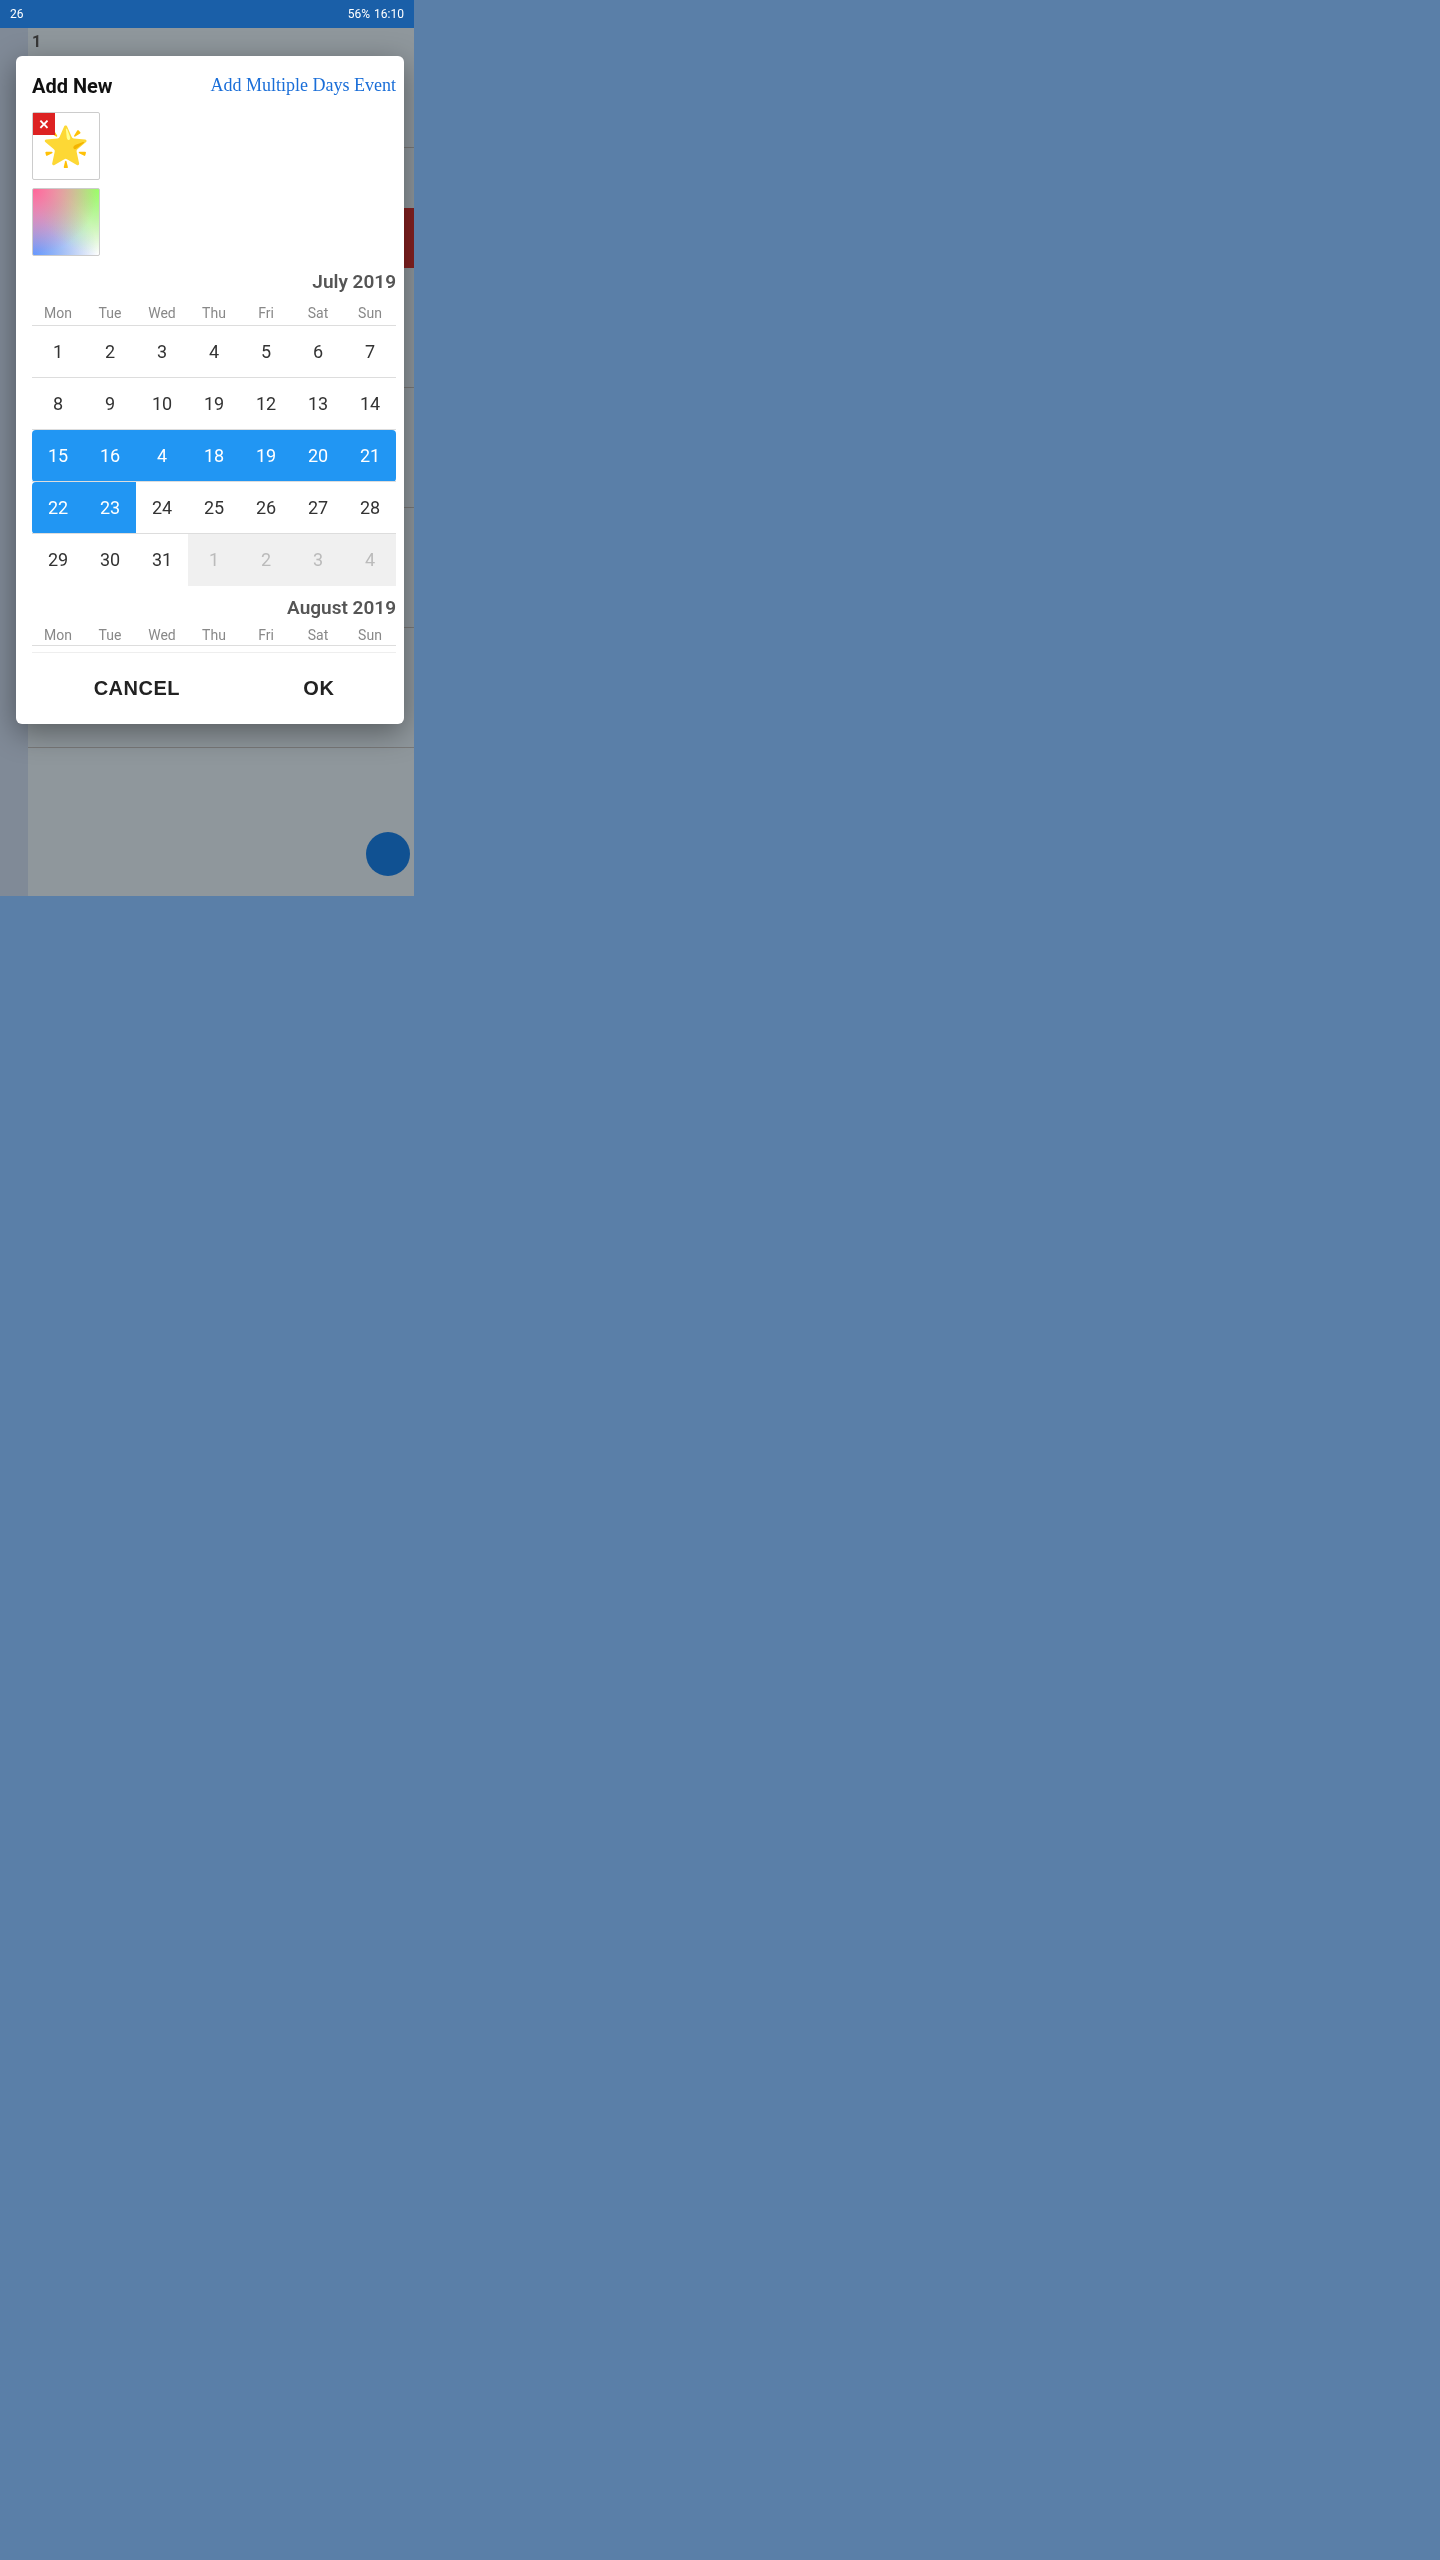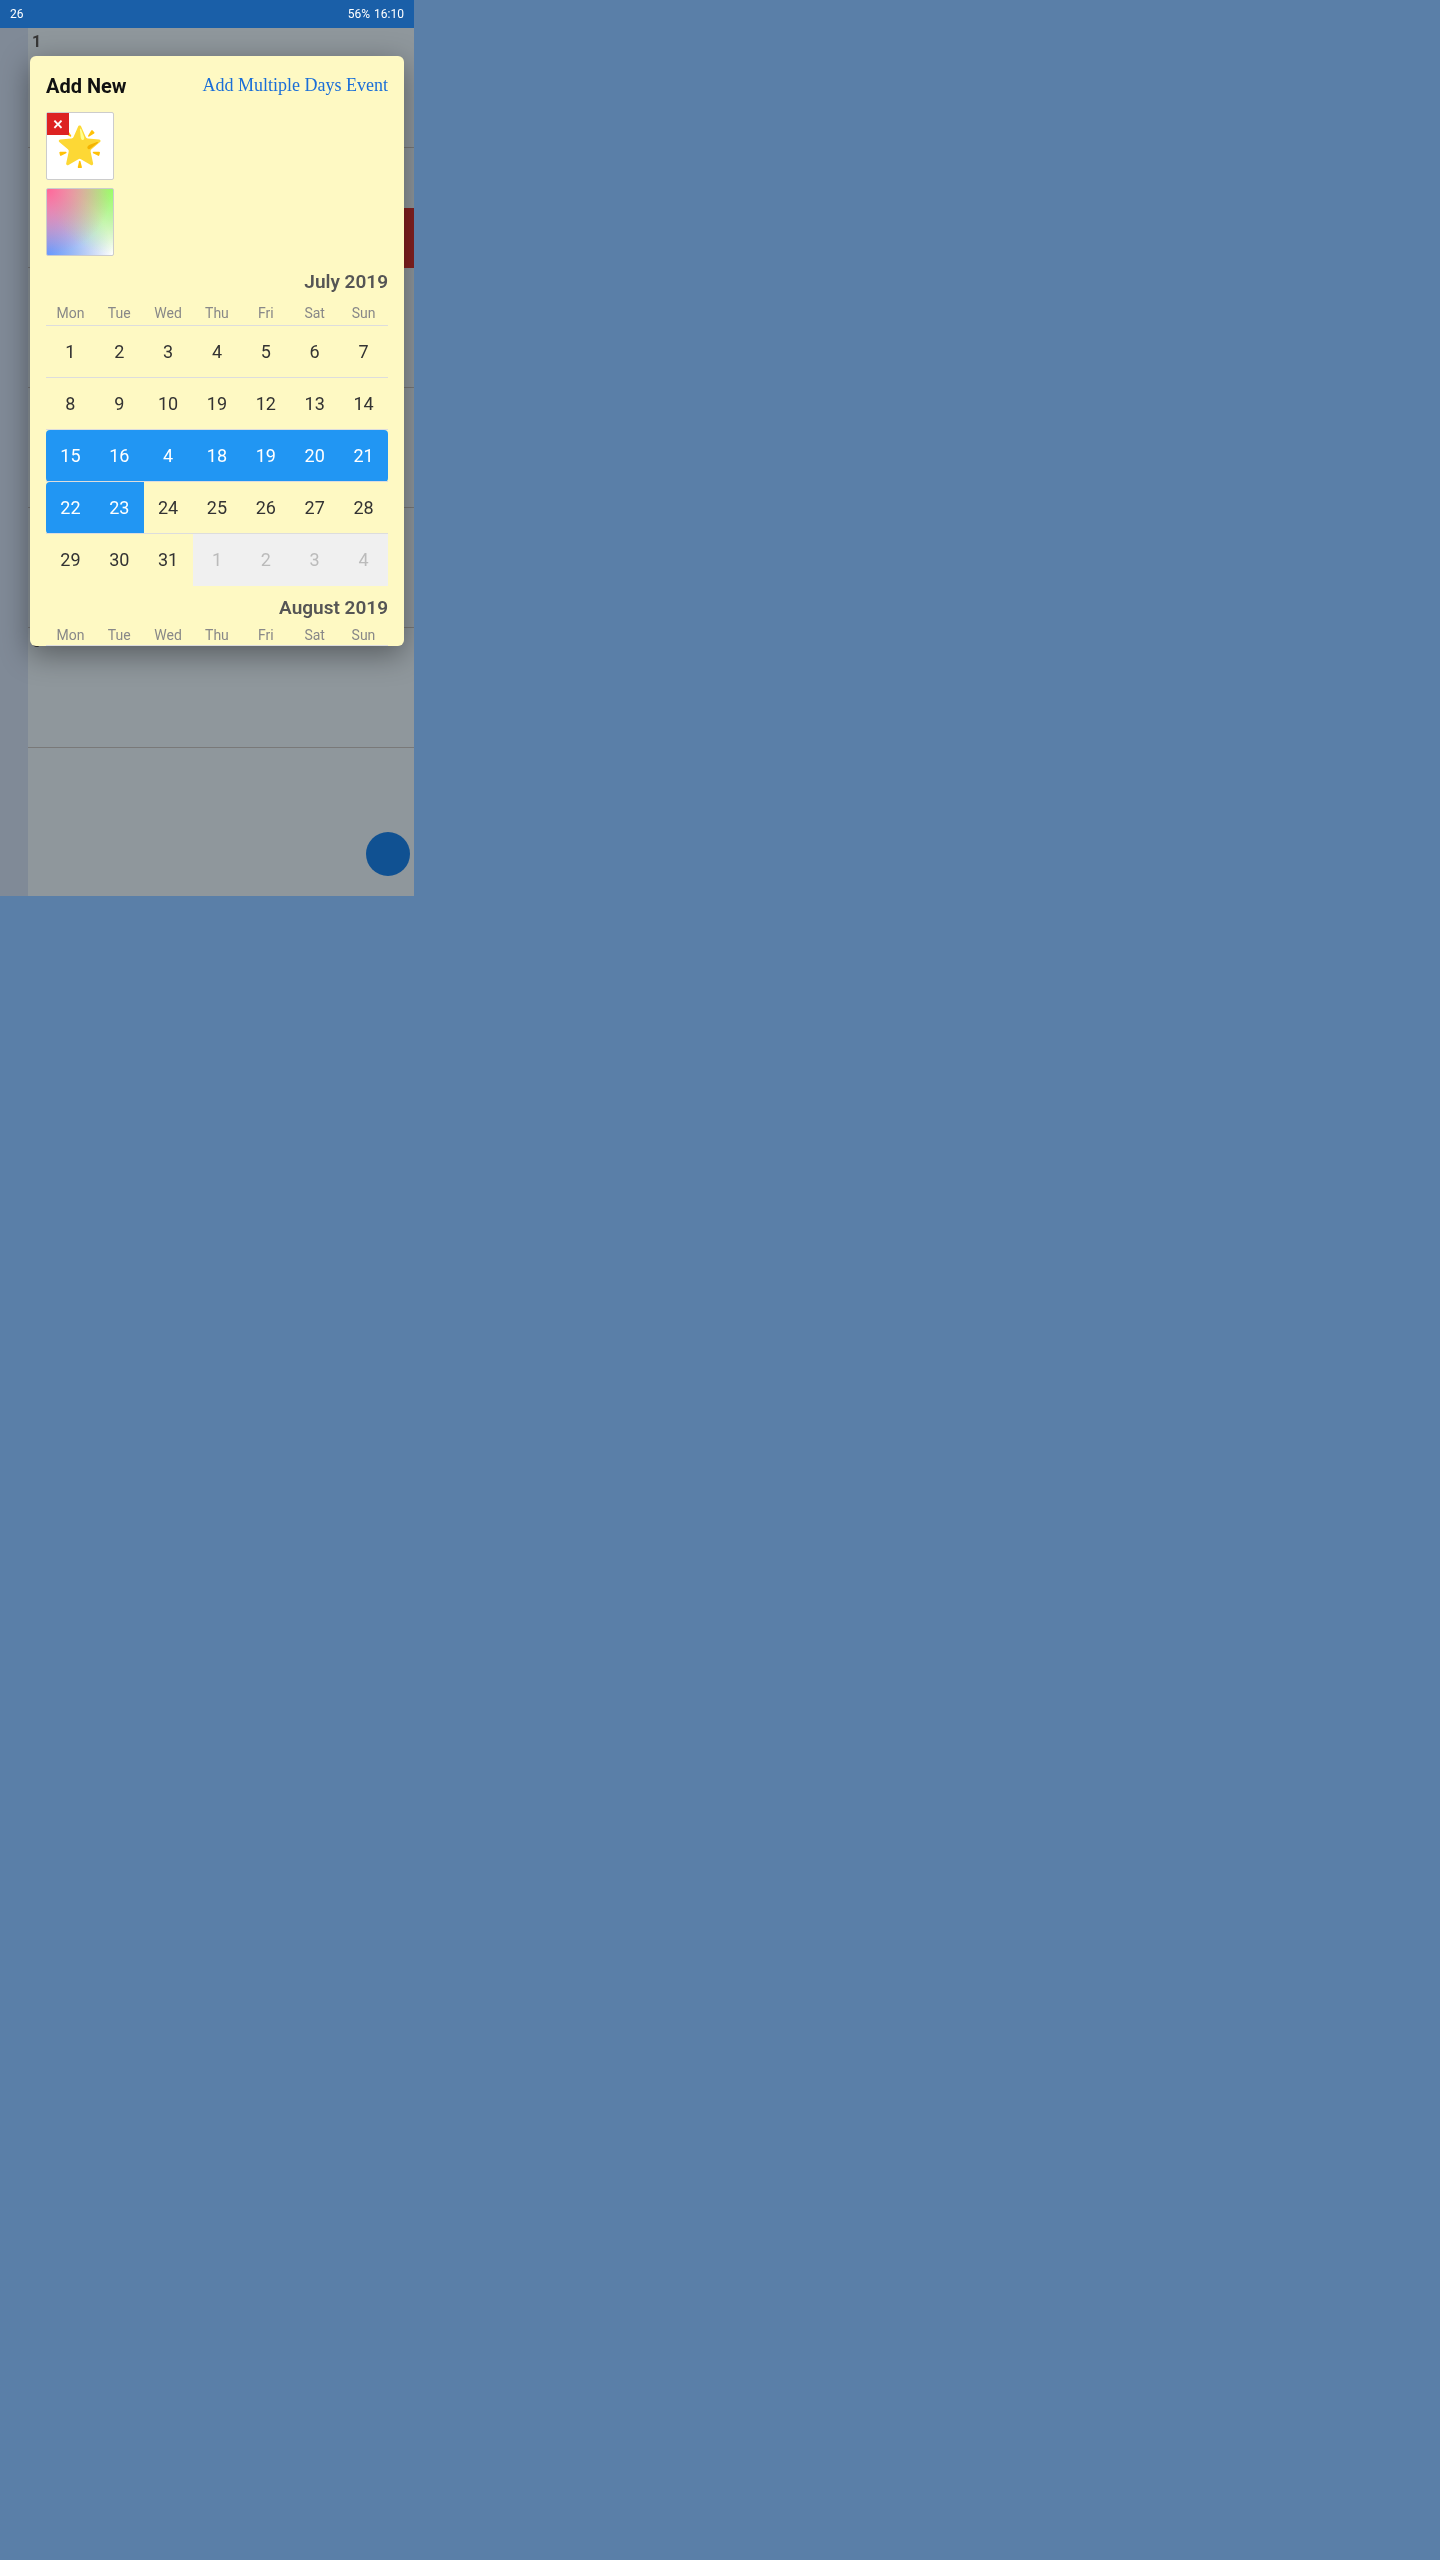--- a/index.html
+++ b/index.html
@@ -81,25 +81,25 @@
       position: absolute;
       top: 28px;
       left: 0; right: 0; bottom: 0;
       background: rgba(0,0,0,0.35);
     }
 
     
     .dialog {
       position: absolute;
       top: 56px;
-      left: 30px;
+      left: 16px;
       right: 10px;
-      background: #fef9c3;
+      background: #ffffff;
       border-radius: 6px;
-      padding: 18px 16px 0 16px;
+      padding: 18px 8px 0 16px;
       box-shadow: 0 8px 30px rgba(0,0,0,0.4);
     }
 
     .dialog-header {
       display: flex;
       align-items: flex-start;
       justify-content: space-between;
       margin-bottom: 14px;
     }
     .dialog-title-add {
@@ -408,13 +408,17 @@
       <span>Tue</span>
       <span>Wed</span>
       <span>Thu</span>
       <span>Fri</span>
       <span>Sat</span>
       <span>Sun</span>
     </div>
     <div class="aug-divider"></div>
   </div>
 
+  <div class="dialog-footer">
+    <button class="dialog-btn">CANCEL</button>
+    <button class="dialog-btn">OK</button>
+  </div>
 </div>
 
 </body></html>

